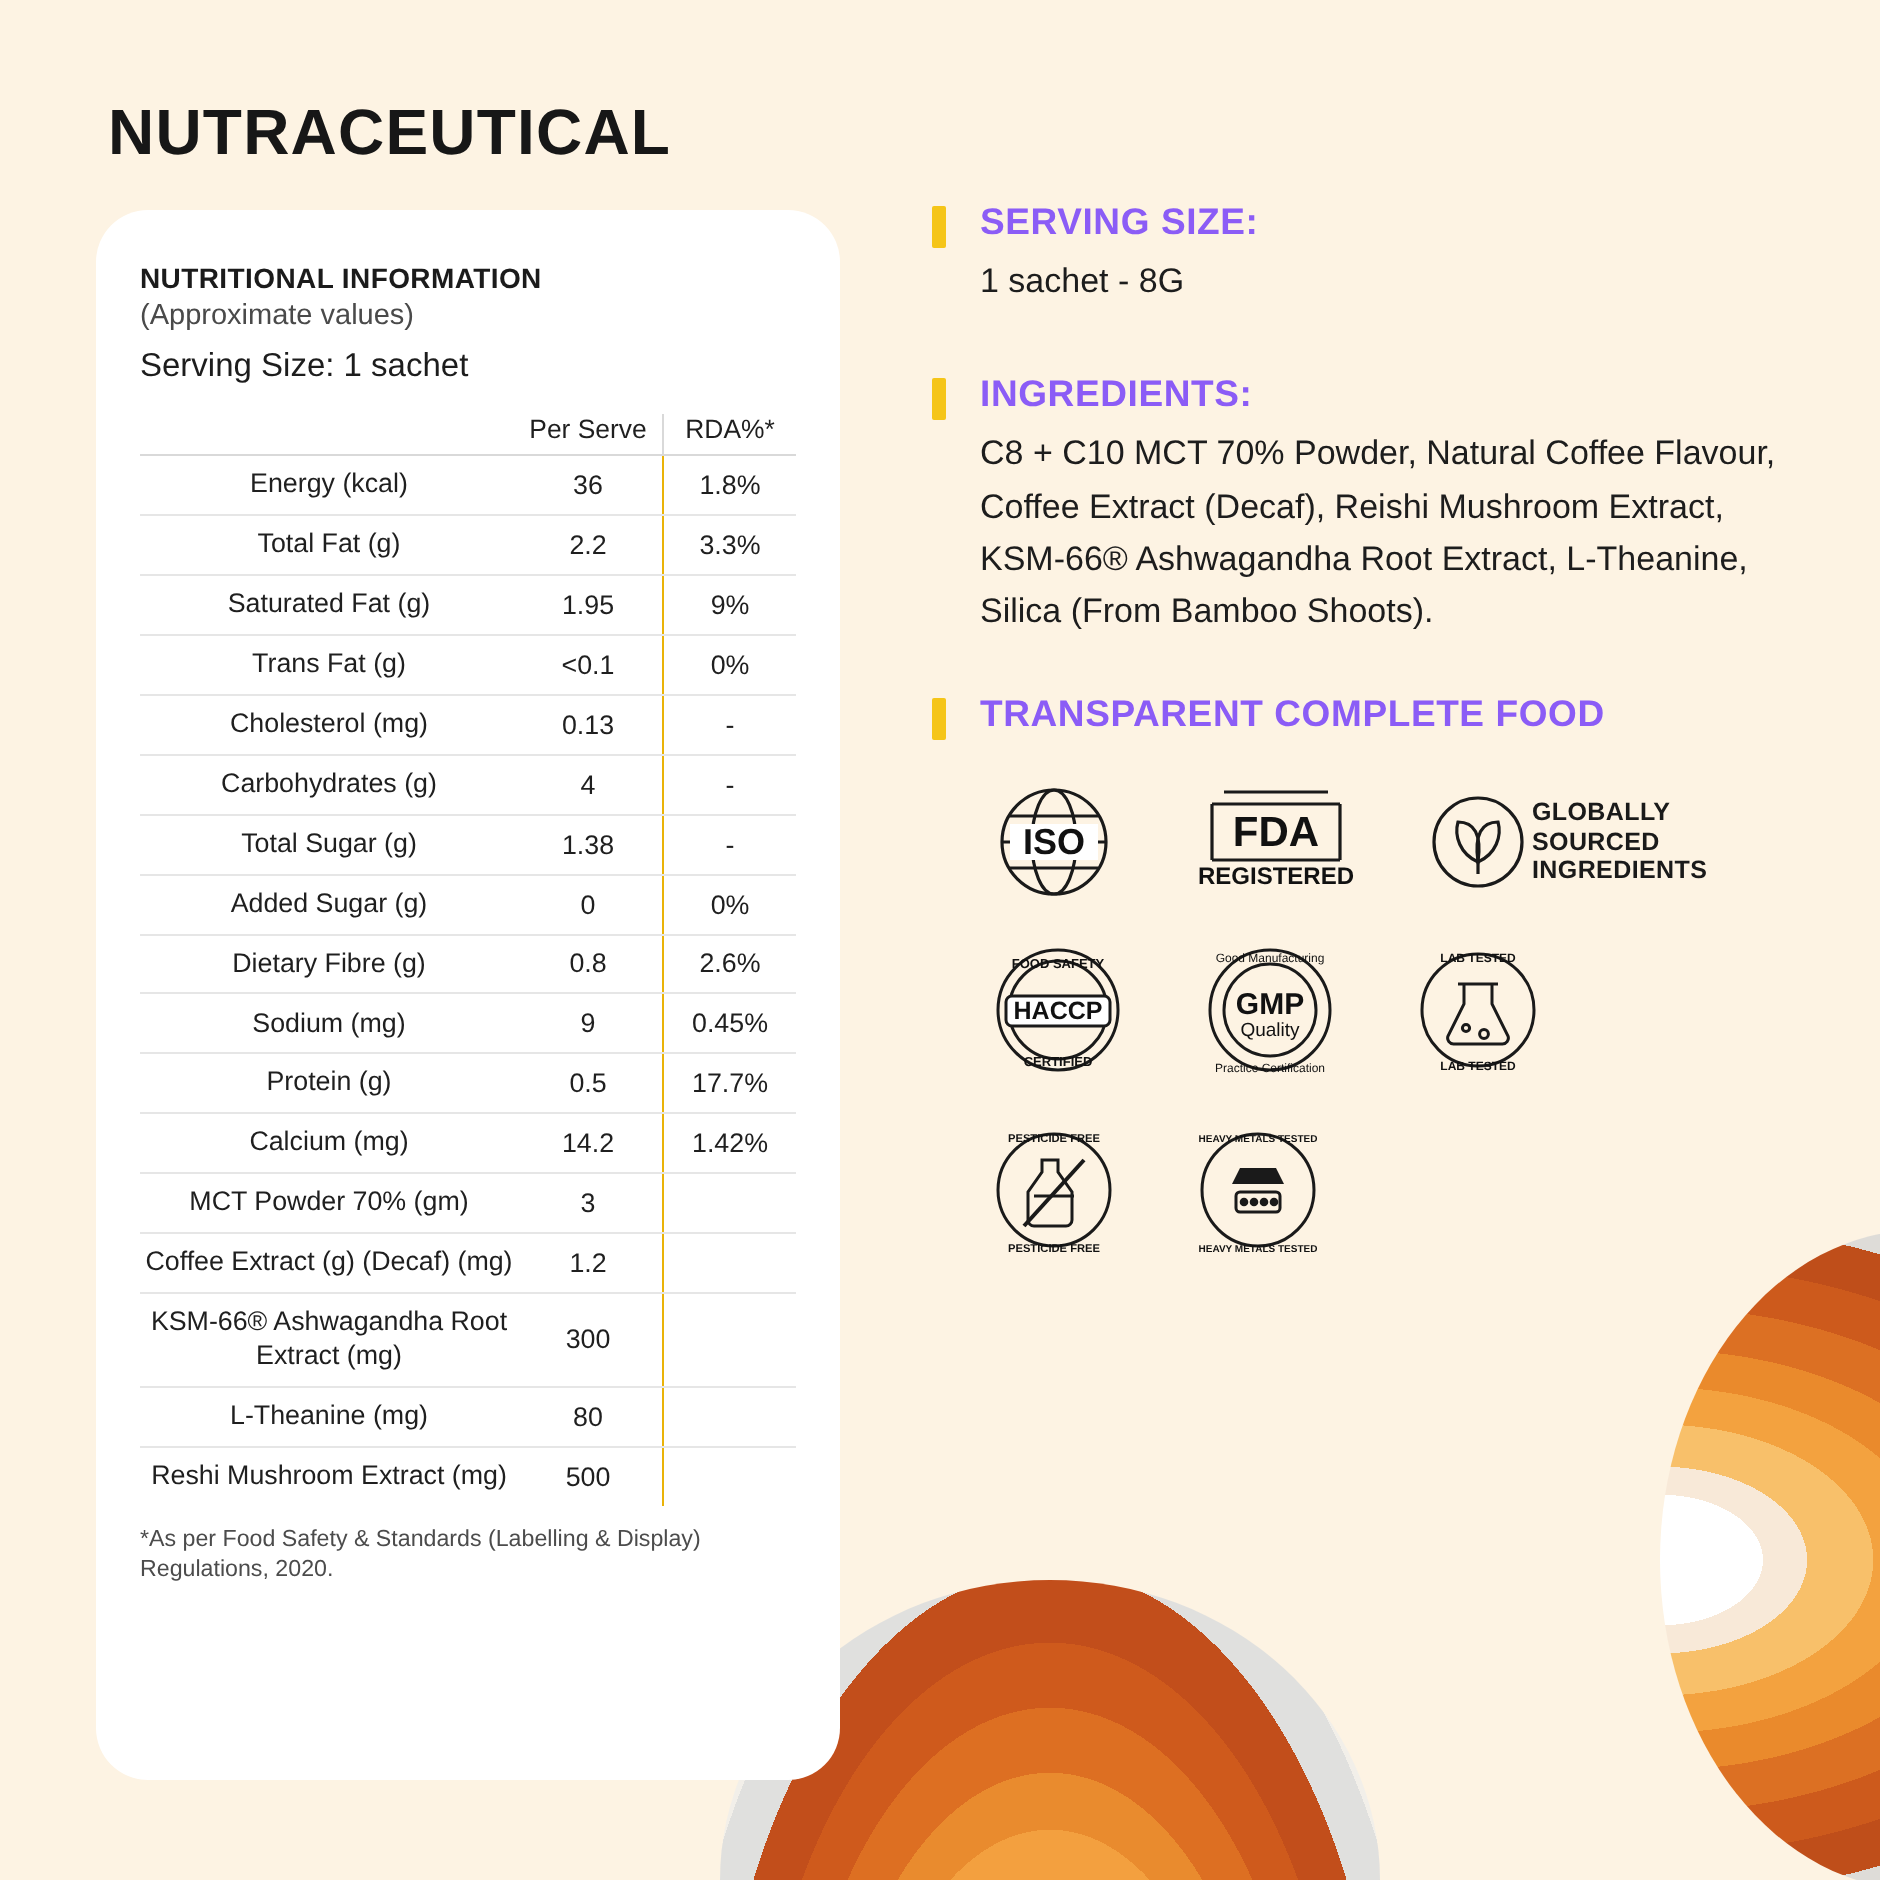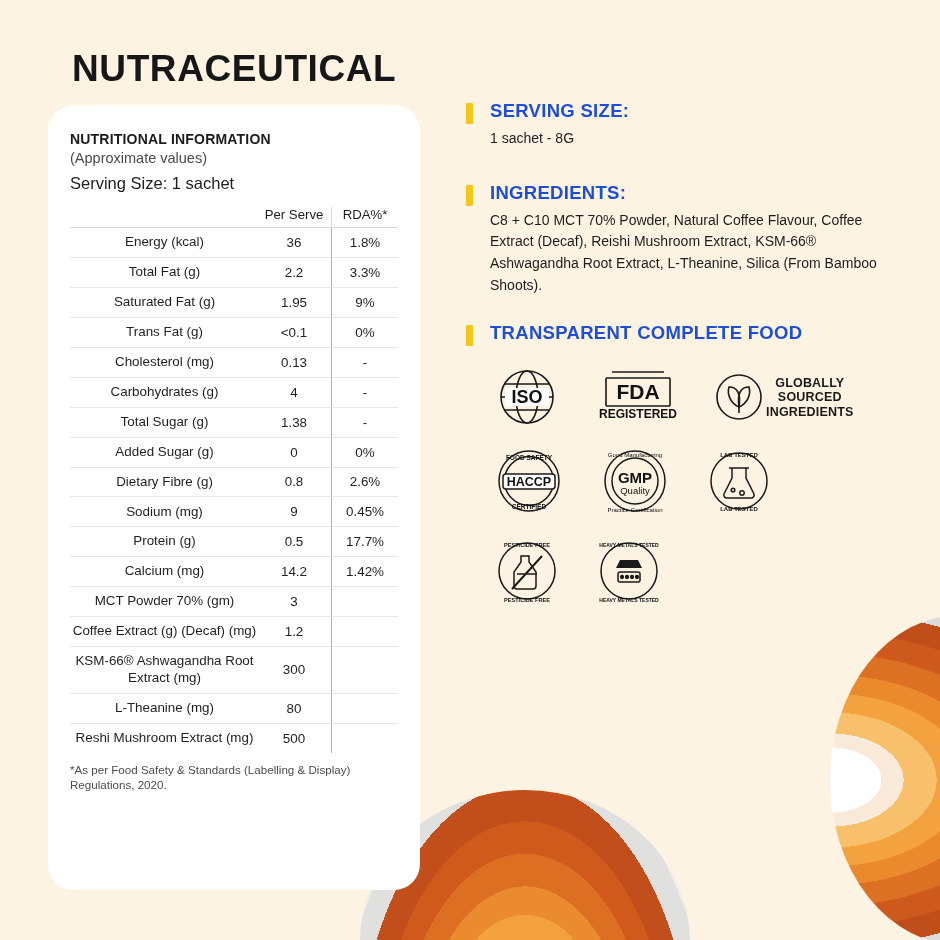--- a/index.html
+++ b/index.html
@@ -44,23 +44,23 @@
   }
 
   
   .page {
     position: relative;
     width: 940px;
     height: 940px;
   }
   .title {
     position: absolute;
-    left: 72px;
+    left: 54px;
     top: 48px;
-    font-size: 37px;
+    font-size: 32px;
     font-weight: 700;
     letter-spacing: 0.6px;
     color: #171717;
   }
 
   
   .nutri-card {
     position: absolute;
     left: 48px;
     top: 105px;
@@ -145,44 +145,43 @@
     top: 3px;
     width: 7px;
     height: 21px;
     background: #f5c518;
     border-radius: 1px;
   }
   .sect-head {
     font-size: 18.5px;
     font-weight: 600;
     letter-spacing: 0.3px;
-    color: #1d4ed8;
+    color: #8b5cf6;
   }
   .sect-body {
     padding-left: 24px;
-    font-size: 14px;
+    font-size: 17px;
     line-height: 1.55;
     color: #1d1d1d;
     margin-top: 5px;
   }
   .gap-1 { height: 32px; }
   .gap-2 { height: 26px; }
 
   
   .badges {
     padding-left: 24px;
     margin-top: 22px;
     width: 412px;
   }
   .badge-row {
     display: flex;
     align-items: center;
     gap: 28px;
     margin-bottom: 14px;
-    text-align: center;
   }
   .badge {
     display: flex;
     align-items: center;
     justify-content: center;
     flex: 0 0 auto;
   }
   .badge svg { display: block; }
   .badge-text {
     font-size: 12.5px;

